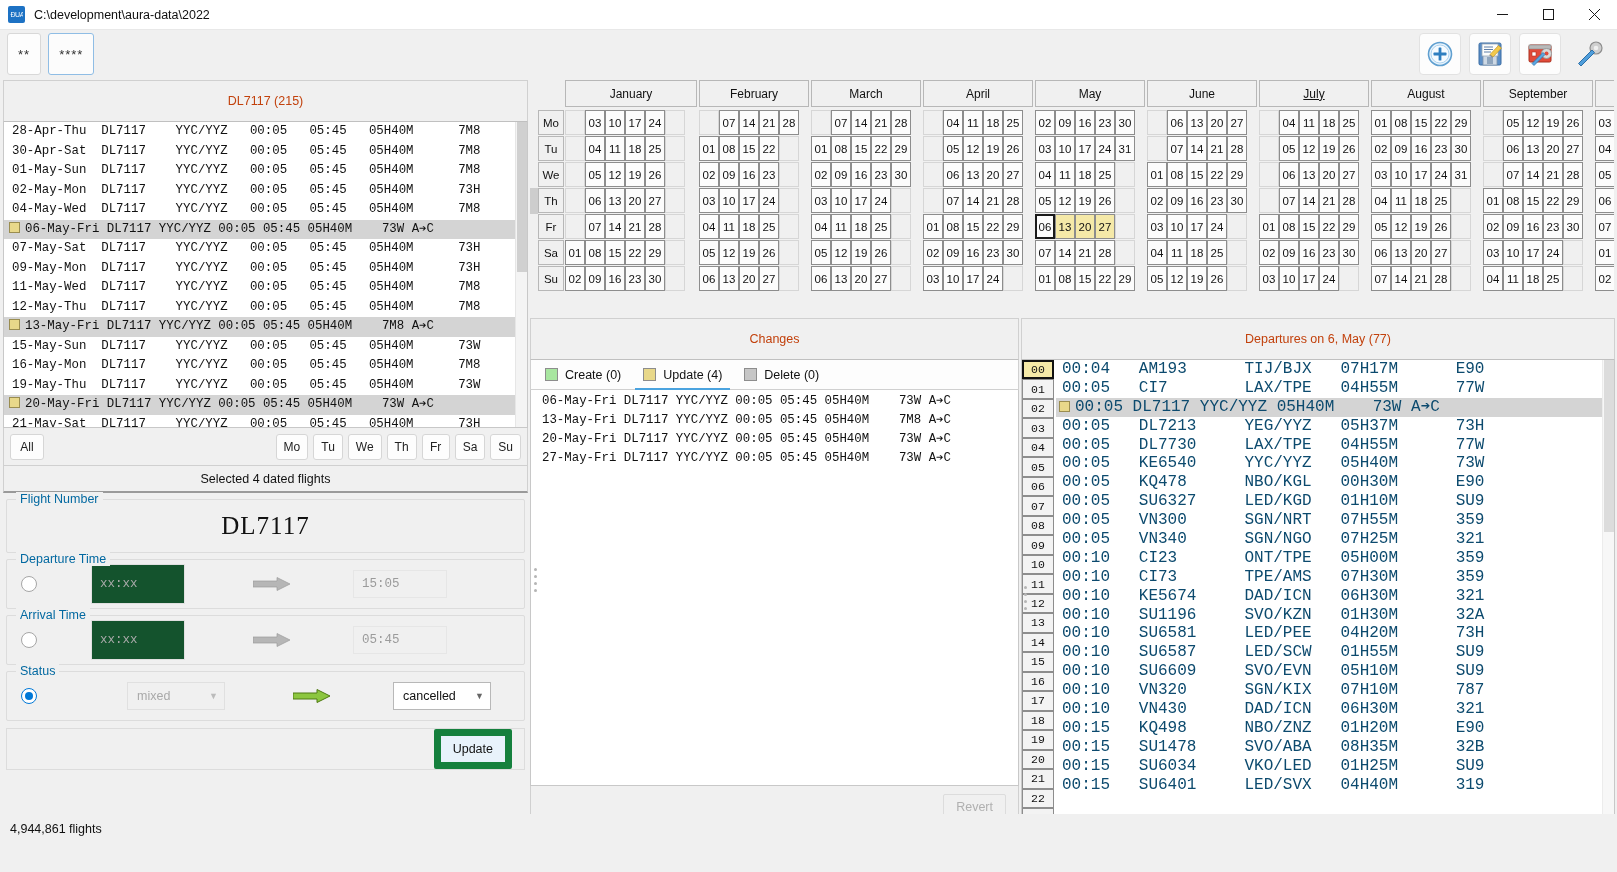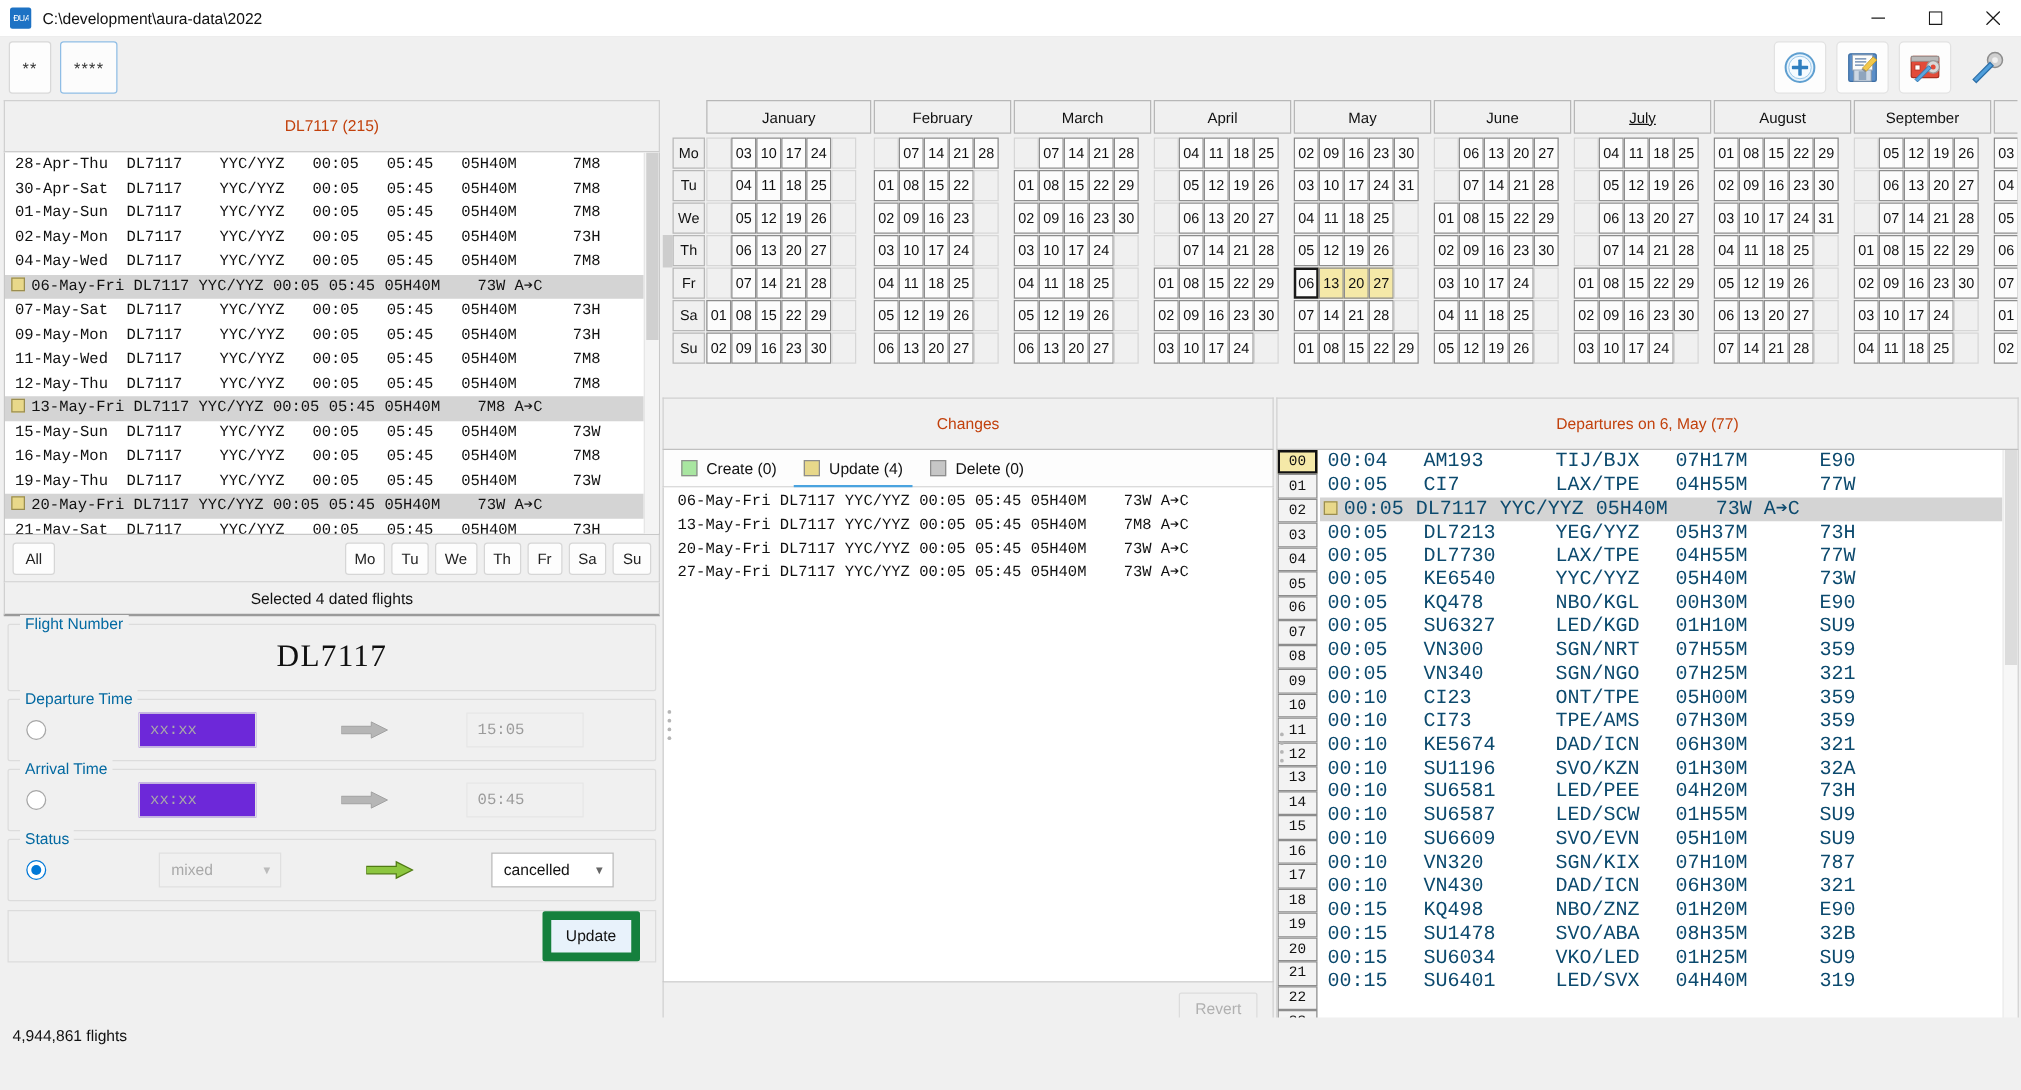--- a/index.html
+++ b/index.html
@@ -118,22 +118,22 @@
   .radio {
     width:16px; height:16px; border-radius:50%;
     border:1px solid #a6a6a6; background:#fff; flex:none;
   }
   .radio.on { border-color:#0078d7; position:relative; }
   .radio.on::after {
     content:""; position:absolute; left:3px; top:3px;
     width:8px; height:8px; border-radius:50%; background:#0078d7;
   }
   .tinput {
-    width:94px; height:28px; margin-left:74px;
-    border:1px solid #e0e0e0; background:#6d28d9;
+    width:94px; height:40px; margin-left:54px;
+    border:1px solid #e0e0e0; background:#14532d;
     font-family:"Liberation Mono","DejaVu Sans Mono", monospace;
     font-size:12.5px; color:#a9a9a9;
     display:flex; align-items:center; padding-left:8px;
   }
   .arrow-grey { margin-left:68px; width:38px; height:16px; flex:none; }
   .arrow-green { margin-left:68px; width:38px; height:16px; flex:none; }
   .tout {
     width:94px; height:28px; margin-left:62px;
     border:1px solid #e6e6e6; background:#f0f0f0;
     font-family:"Liberation Mono","DejaVu Sans Mono", monospace;

